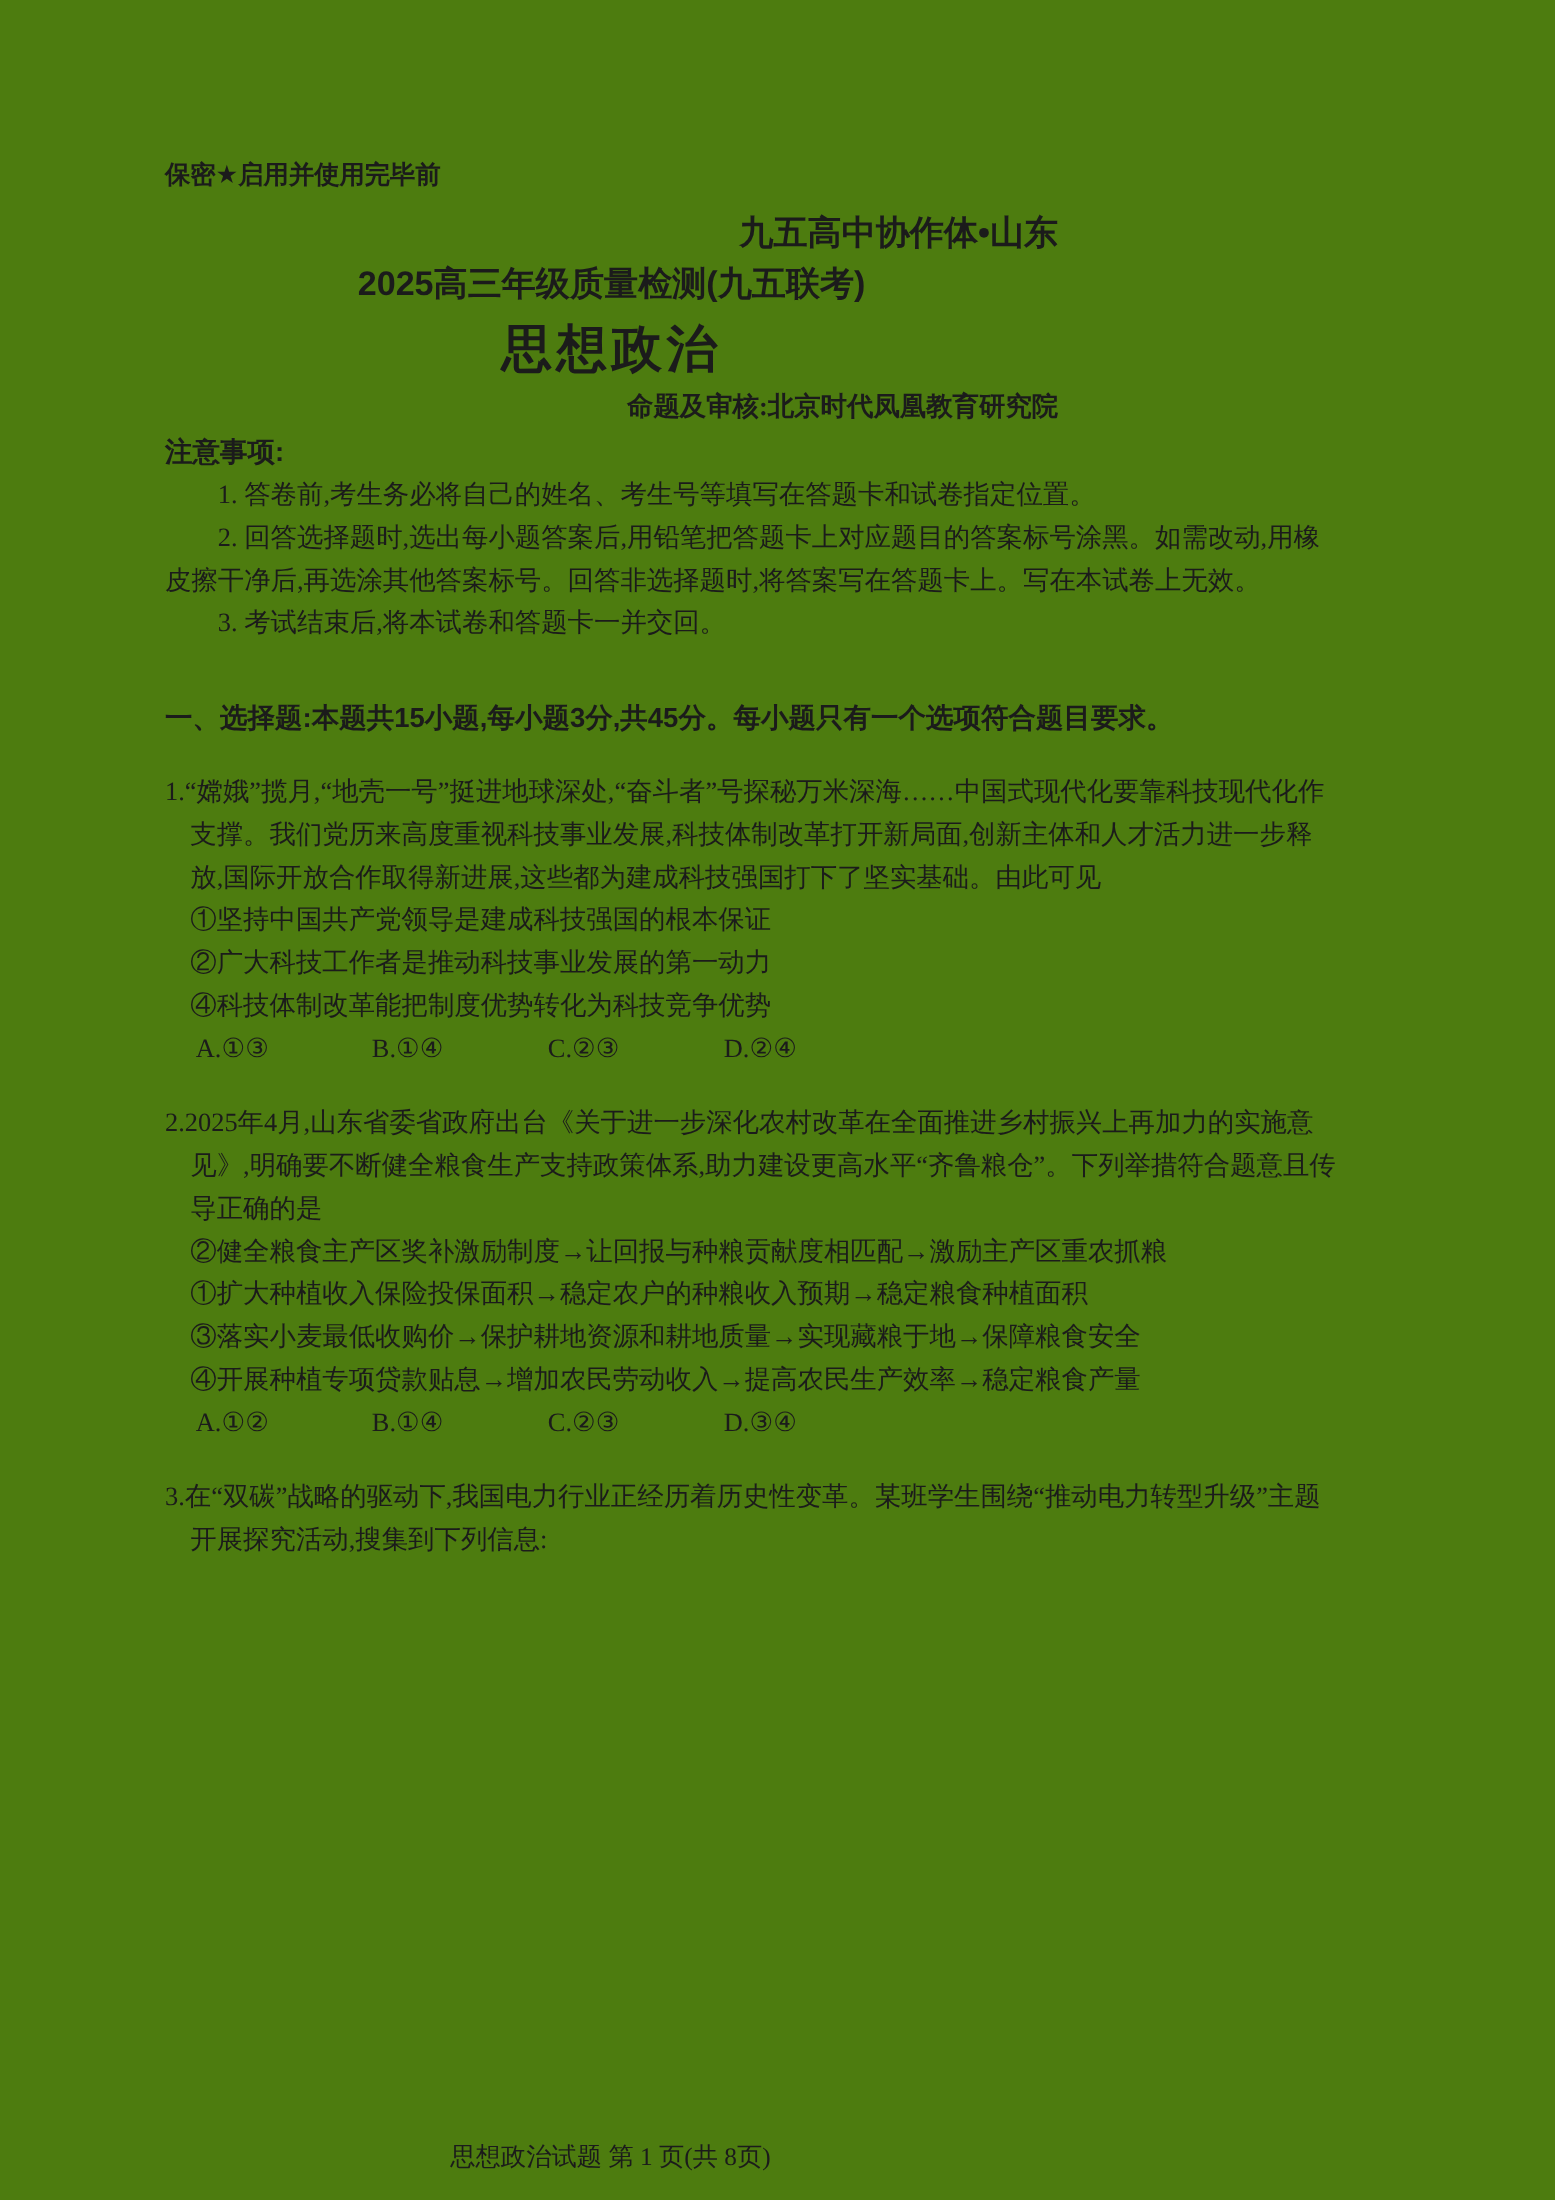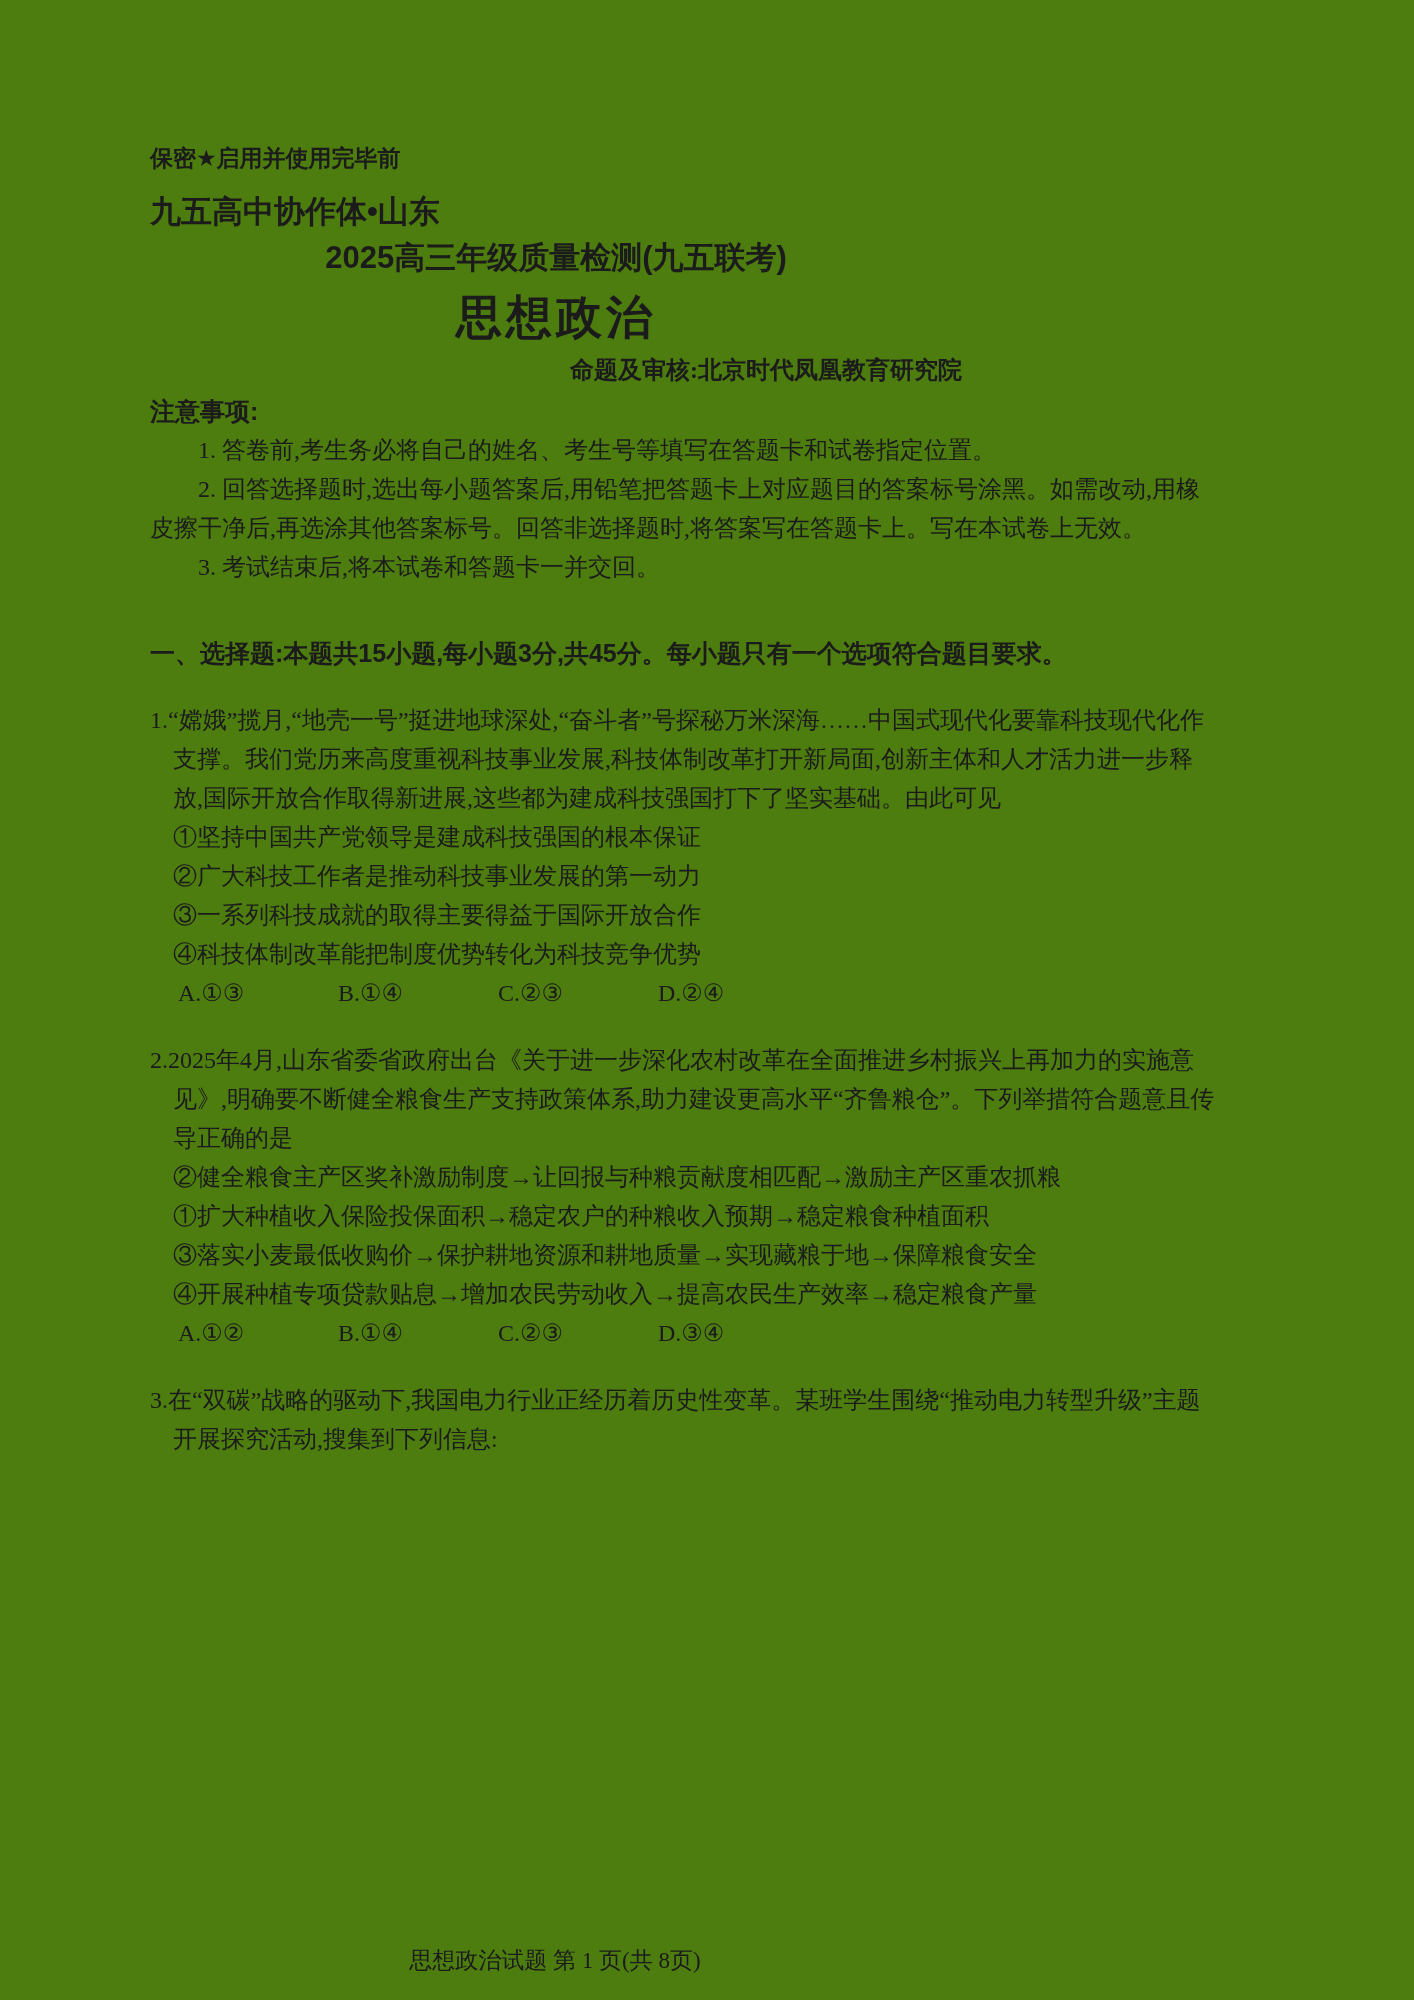--- a/index.html
+++ b/index.html
@@ -21,21 +21,21 @@
     line-height: 39px;
   }
   .security {
     font-family: "Liberation Sans", "DejaVu Sans", sans-serif;
     font-weight: bold;
     font-size: 23px;
     line-height: 30px;
   }
   .header-block { width: 812px; margin-top: 10px; }
   .org-line {
-    text-align: left;
+    text-align: right;
     font-family: "Liberation Sans", "DejaVu Sans", sans-serif;
     font-weight: bold;
     font-size: 31px;
     line-height: 46px;
     margin-top: 16px;
   }
   .exam-line {
     text-align: center;
     font-family: "Liberation Sans", "DejaVu Sans", sans-serif;
     font-weight: bold;
@@ -108,21 +108,20 @@
       <p class="notice-item">2. 回答选择题时,选出每小题答案后,用铅笔把答题卡上对应题目的答案标号涂黑。如需改动,用橡皮擦干净后,再选涂其他答案标号。回答非选择题时,将答案写在答题卡上。写在本试卷上无效。</p>
       <p class="notice-item">3. 考试结束后,将本试卷和答题卡一并交回。</p>
     </div>
 
     <div class="section-heading">一、选择题:本题共15小题,每小题3分,共45分。每小题只有一个选项符合题目要求。</div>
 
     <div class="question">
       <p class="stem"><span>1.</span><span>“嫦娥”揽月,“地壳一号”挺进地球深处,“奋斗者”号探秘万米深海……中国式现代化要靠科技现代化作支撑。我们党历来高度重视科技事业发展,科技体制改革打开新局面,创新主体和人才活力进一步释放,国际开放合作取得新进展,这些都为建成科技强国打下了坚实基础。由此可见</span></p>
       <p class="q-item">①坚持中国共产党领导是建成科技强国的根本保证</p>
       <p class="q-item">②广大科技工作者是推动科技事业发展的第一动力</p>
-      <p class="q-item">③一系列科技成就的取得主要得益于国际开放合作</p>
       <p class="q-item">④科技体制改革能把制度优势转化为科技竞争优势</p>
       <div class="choices">
         <span class="choice">A.①③</span>
         <span class="choice">B.①④</span>
         <span class="choice">C.②③</span>
         <span class="choice">D.②④</span>
       </div>
     </div>
 
     <div class="question">

